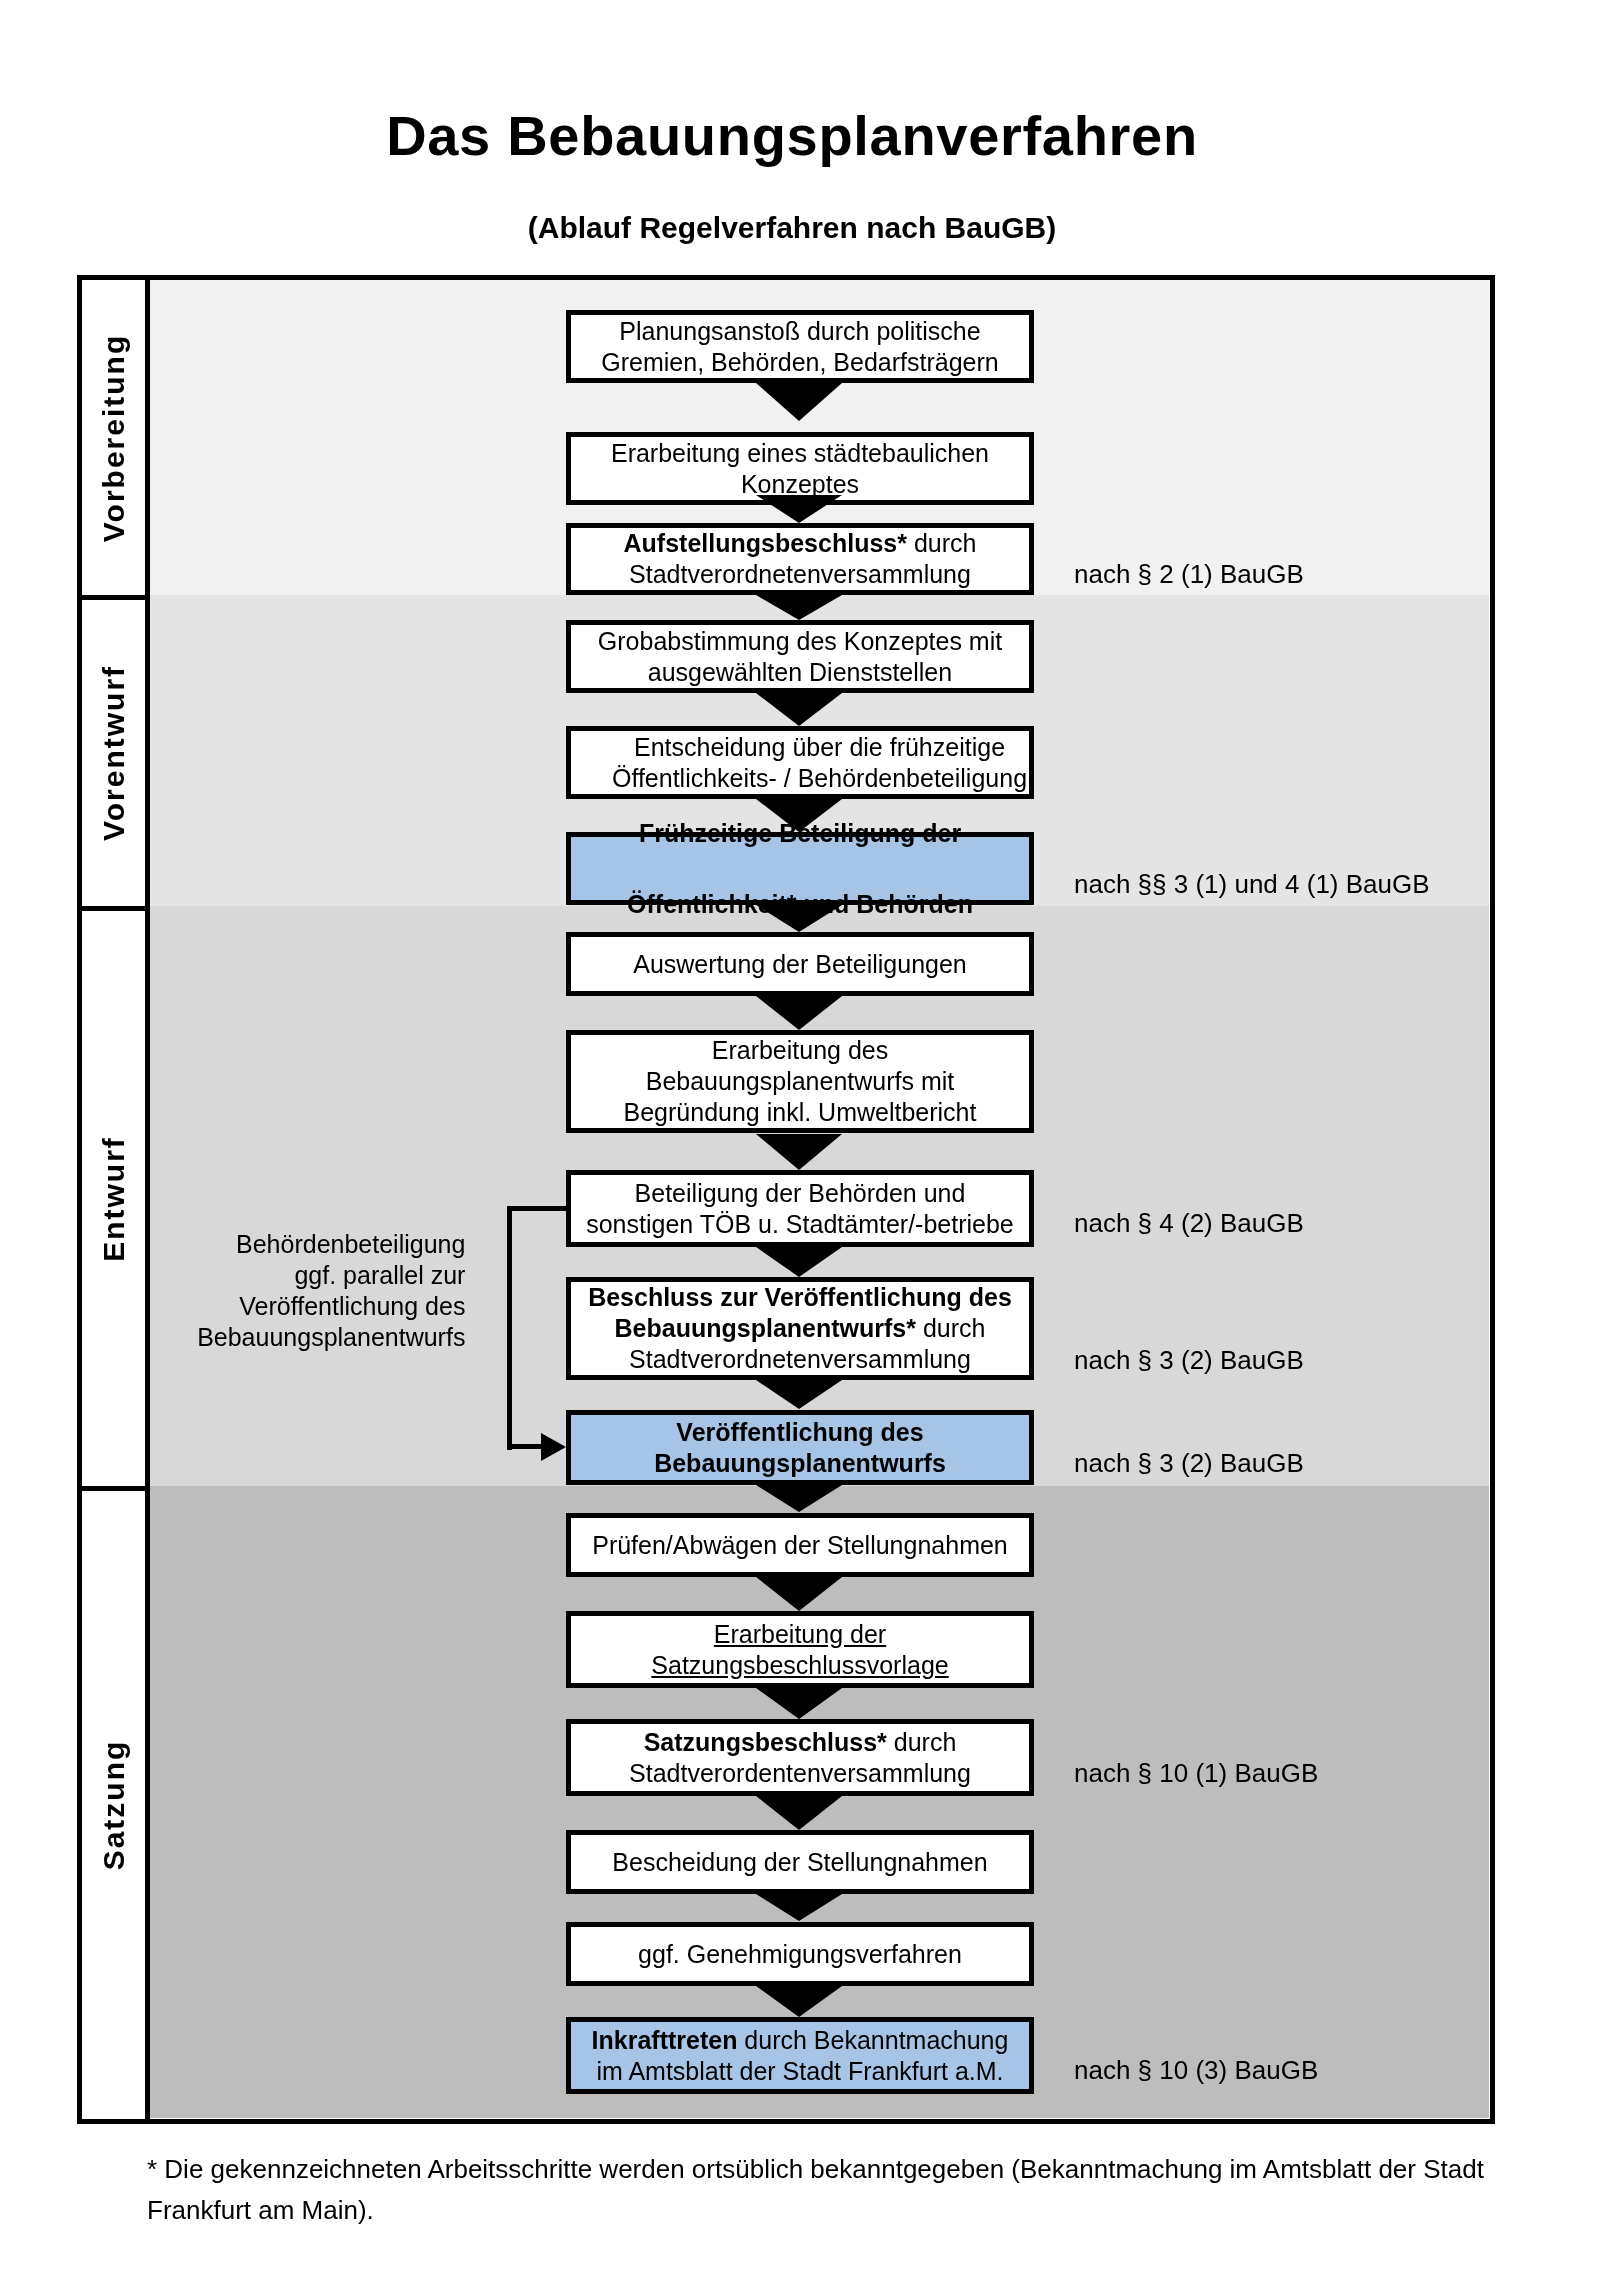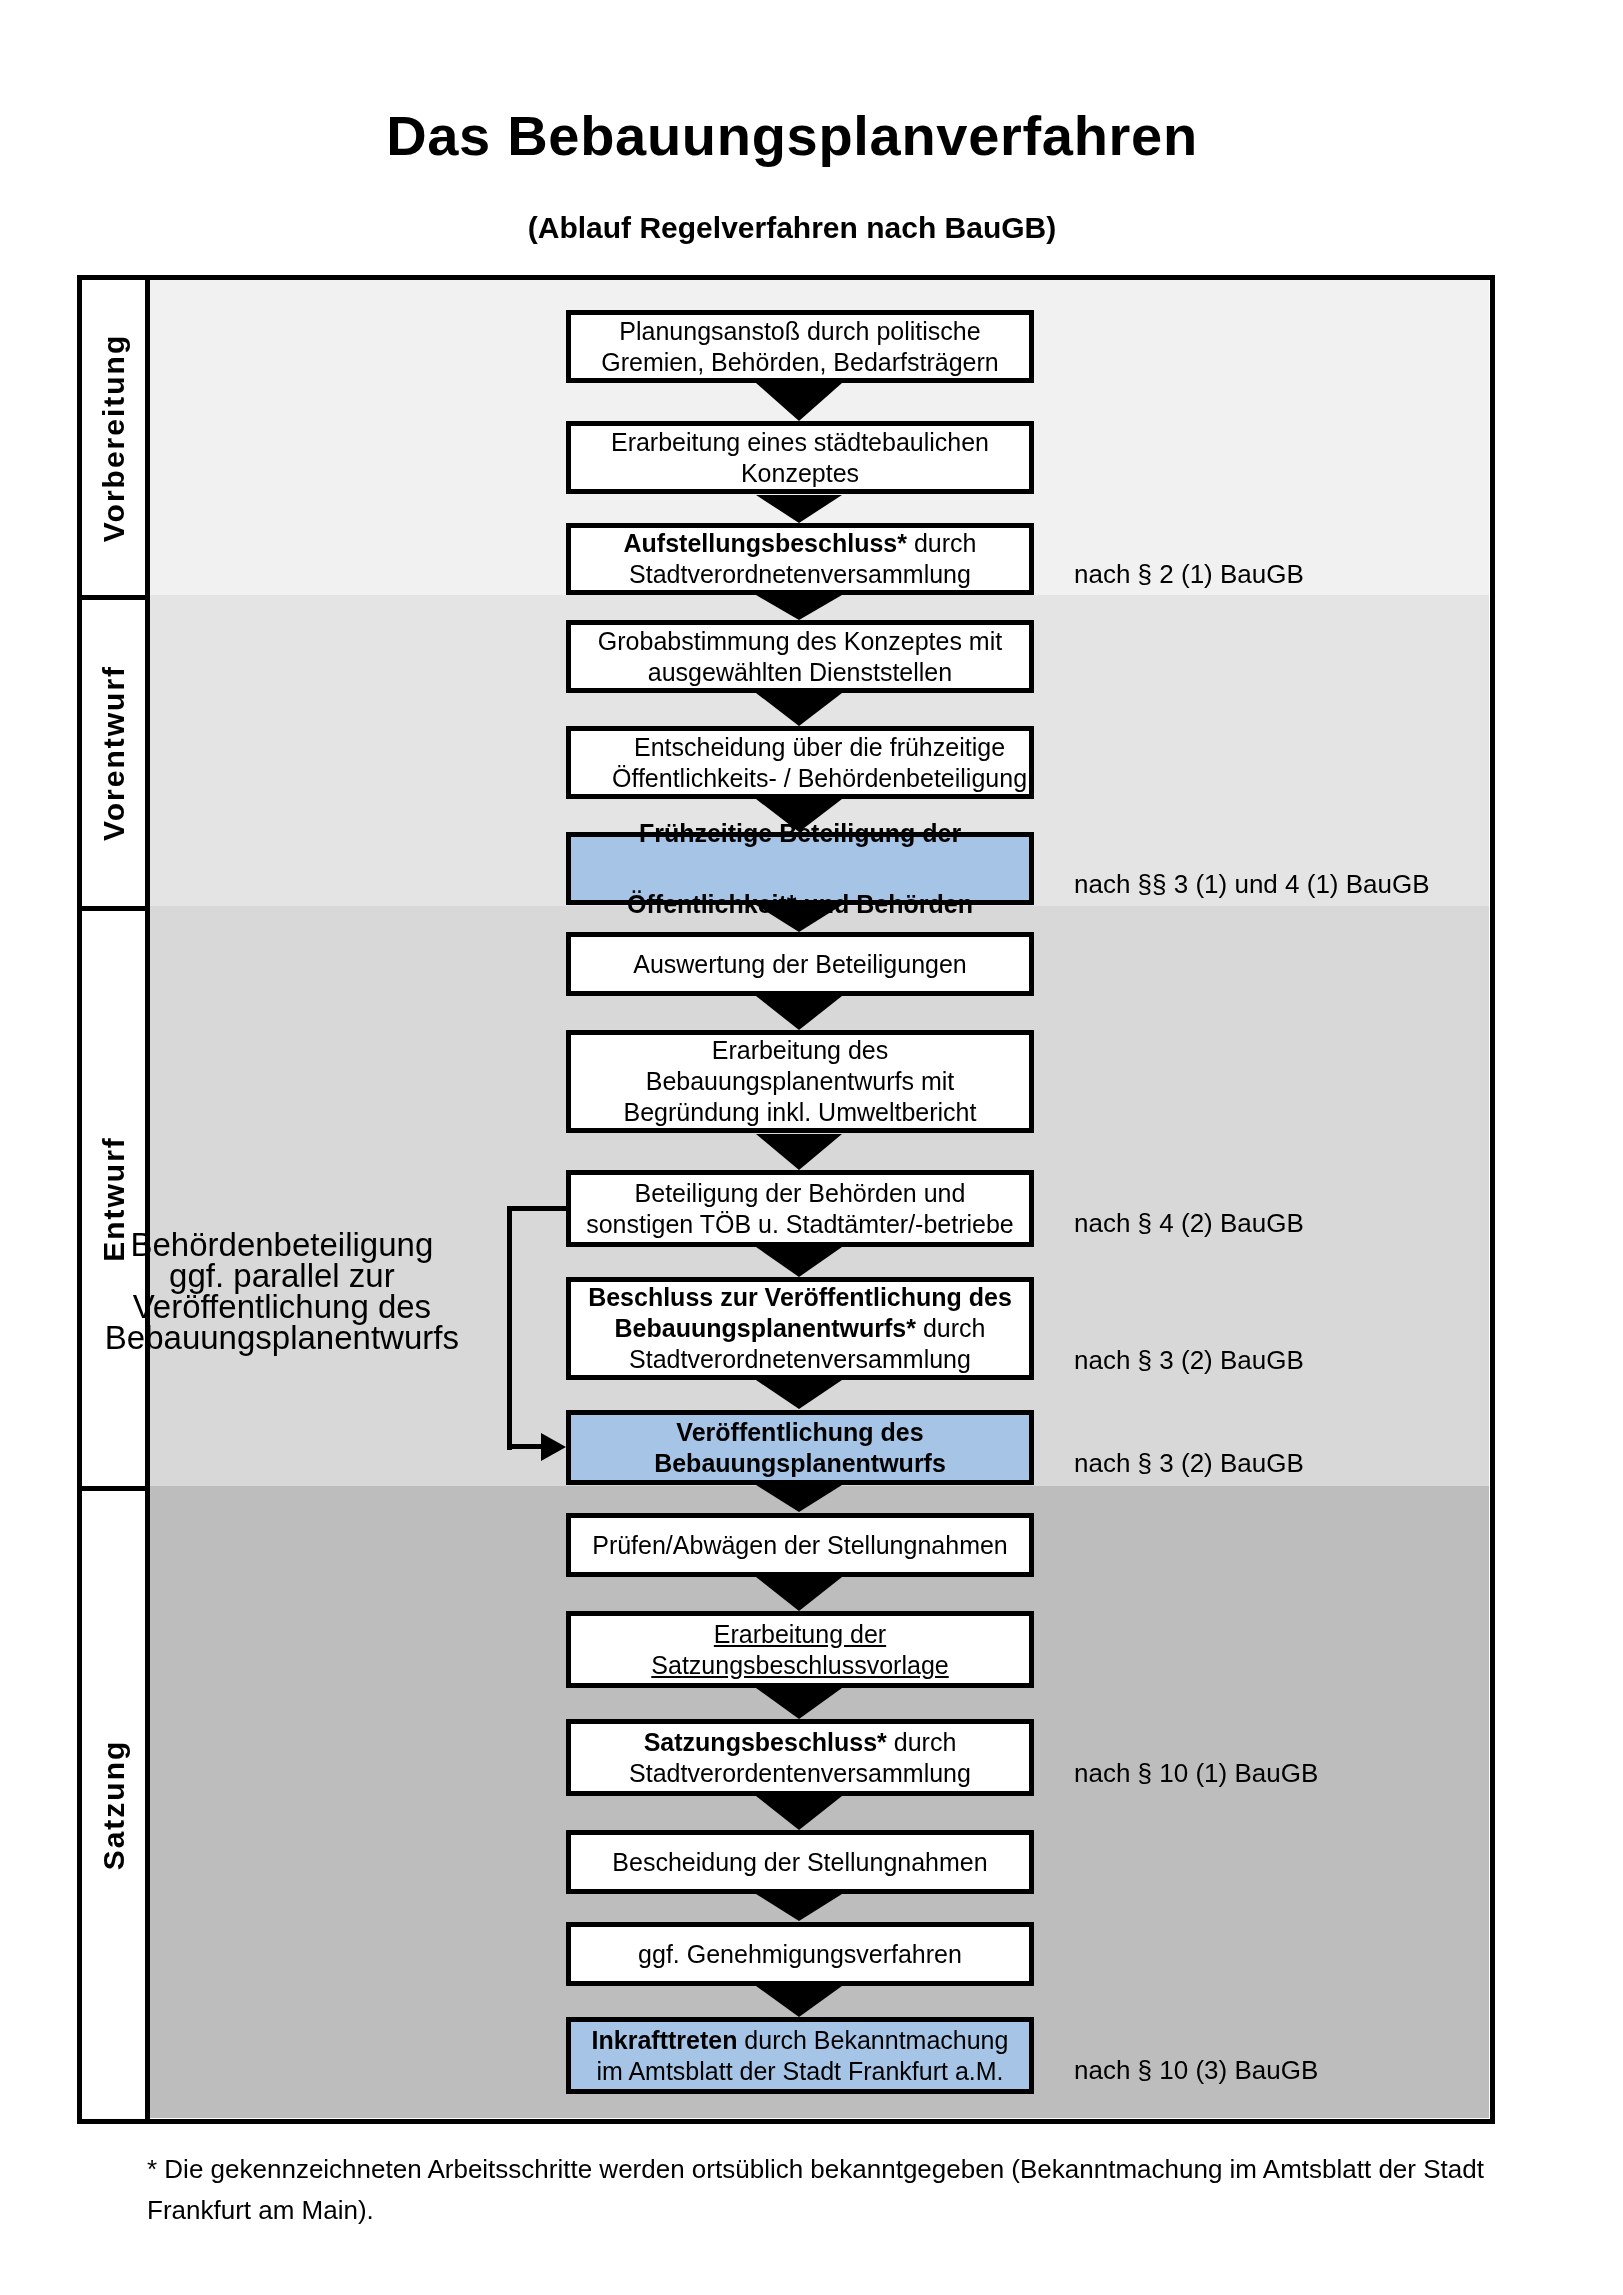--- a/index.html
+++ b/index.html
@@ -12,21 +12,21 @@
   .phase-cell.bordered{border-top:5.2px solid #000;}
   .phase-label{position:absolute;top:50%;left:50%;transform:translate(-50%,-50%) rotate(-90deg);white-space:nowrap;font-weight:bold;font-size:30px;letter-spacing:2px;}
   .vdivider{position:absolute;left:63px;top:0;width:5.2px;height:1839px;background:#000;}
   .flow-box{position:absolute;left:484px;width:468px;border:5.2px solid #000;box-sizing:border-box;background:#fff;
             display:flex;flex-direction:column;justify-content:center;align-items:center;text-align:center;
             font-size:25px;line-height:31px;}
   .box-line{white-space:nowrap;}
   .bold{font-weight:bold;}
   .arrow-down{position:absolute;left:674px;width:0;height:0;border-left:43px solid transparent;border-right:43px solid transparent;}
   .legal-ref{position:absolute;left:992px;font-size:26px;line-height:33px;white-space:nowrap;}
-  .side-note{position:absolute;left:16.4px;top:949px;width:367px;text-align:center;font-size:33px;line-height:31px;}
+  .side-note{position:absolute;left:16.4px;top:949px;width:367px;text-align:right;font-size:25px;line-height:31px;}
   .elbow{position:absolute;background:#000;}
   .elbow-arrowhead{position:absolute;left:459px;top:1153px;width:0;height:0;
                    border-top:14.4px solid transparent;border-bottom:14.4px solid transparent;border-left:25px solid #000;}
   .footnote{position:absolute;left:147px;top:2149px;font-size:26px;line-height:41px;}
   .footnote div{white-space:nowrap;}
 </style>
 </head>
 <body>
 
 <div class="title">Das Bebauungsplanverfahren</div>
@@ -64,21 +64,21 @@
       <div>Veröffentlichung des</div>
       <div>Bebauungsplanentwurfs</div>
     </div>
 
   <div id="box-layer">
       <div class="flow-box" style="top: 30px; height: 73px;">
         <div class="box-line"><span>Planungsanstoß durch politische</span></div>
         <div class="box-line"><span>Gremien, Behörden, Bedarfsträgern</span></div>
       </div>
       <div class="arrow-down" style="top: 103px; border-top: 38px solid rgb(0, 0, 0);"></div>
-      <div class="flow-box" style="top: 141px; height: 73px;">
+      <div class="flow-box" style="top: 152px; height: 73px;">
         <div class="box-line"><span>Erarbeitung eines städtebaulichen</span></div>
         <div class="box-line"><span>Konzeptes</span></div>
       </div>
       <div class="arrow-down" style="top: 215px; border-top: 28px solid rgb(0, 0, 0);"></div>
       <div class="flow-box" style="top: 243px; height: 72px;">
         <div class="box-line"><span class="bold">Aufstellungsbeschluss*</span><span> durch</span></div>
         <div class="box-line"><span>Stadtverordnetenversammlung</span></div>
       </div>
       <div class="arrow-down" style="top: 315px; border-top: 25px solid rgb(0, 0, 0);"></div>
       <div class="flow-box" style="top: 340px; height: 73px;">

